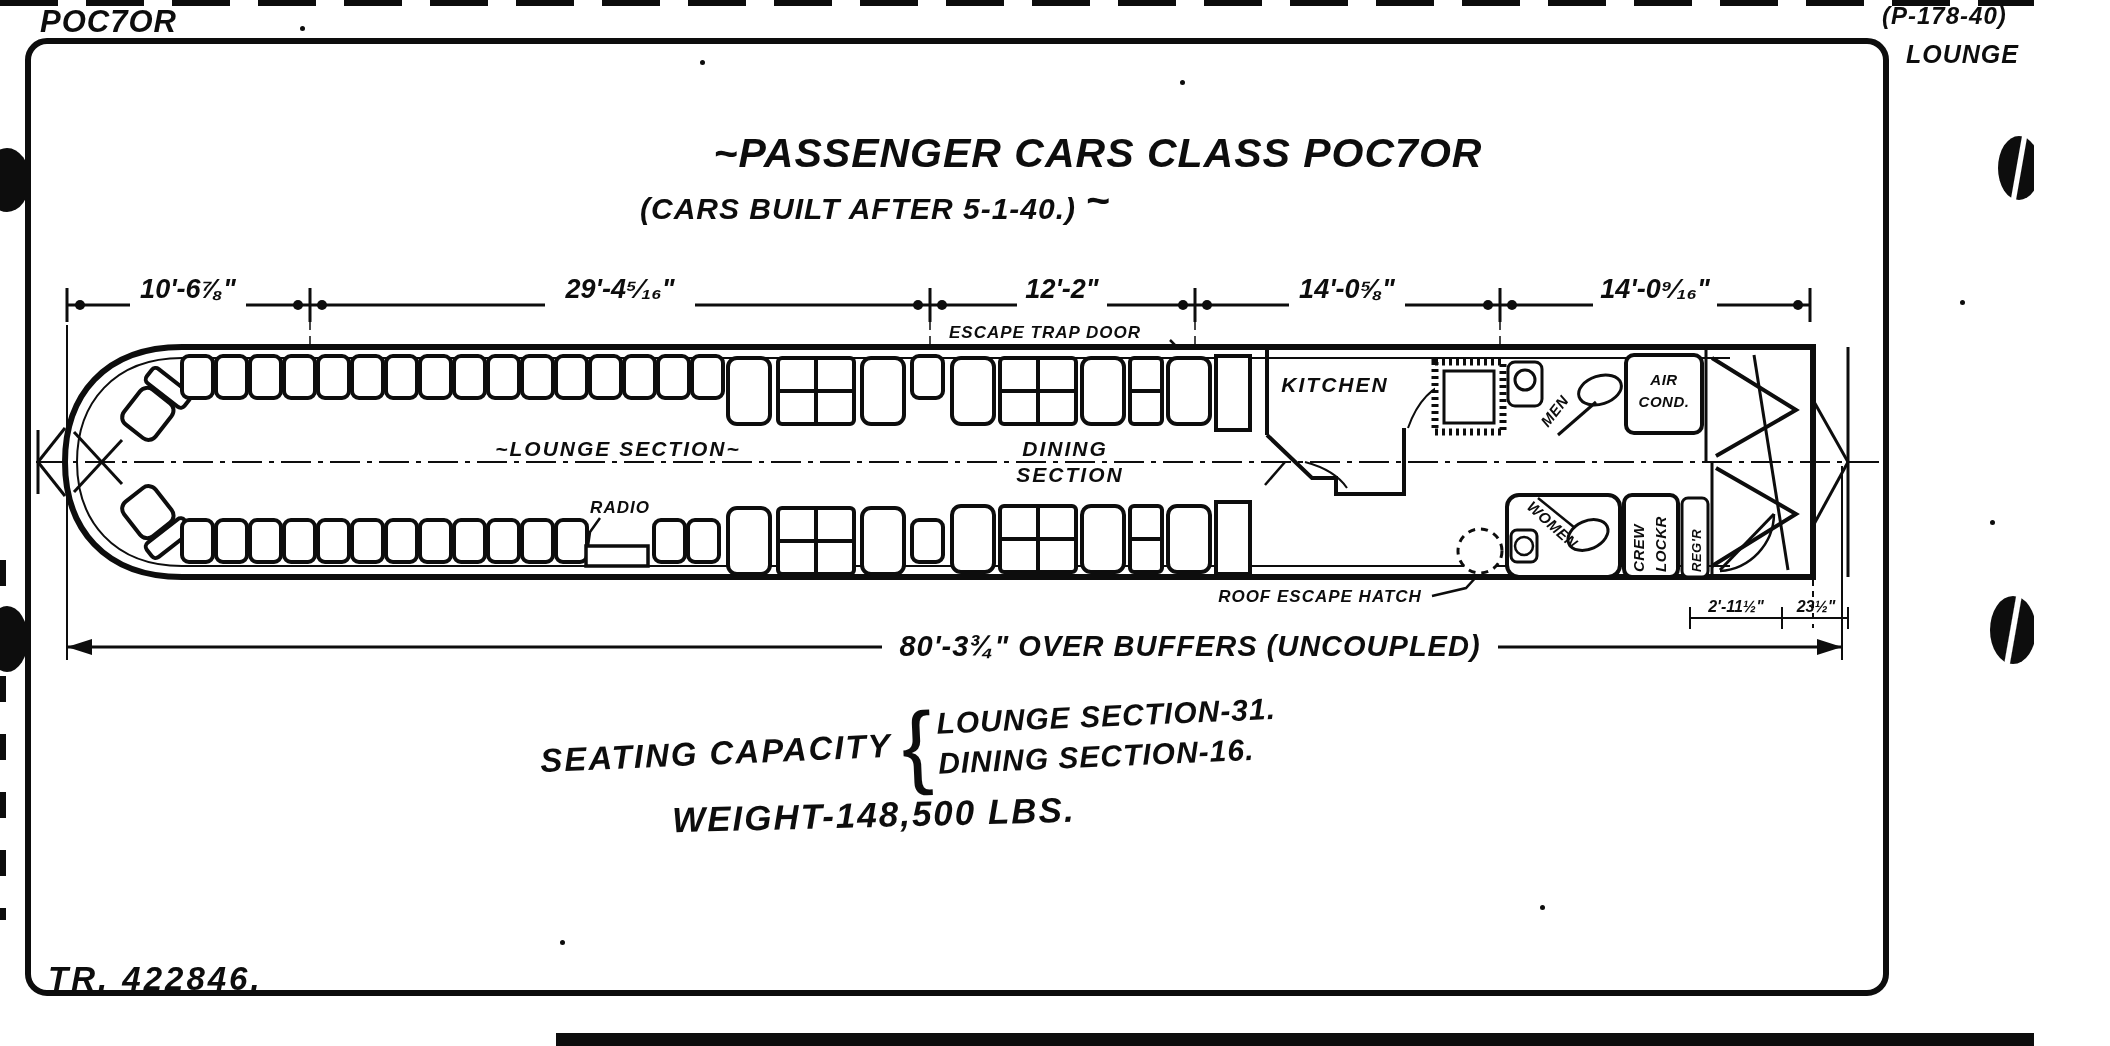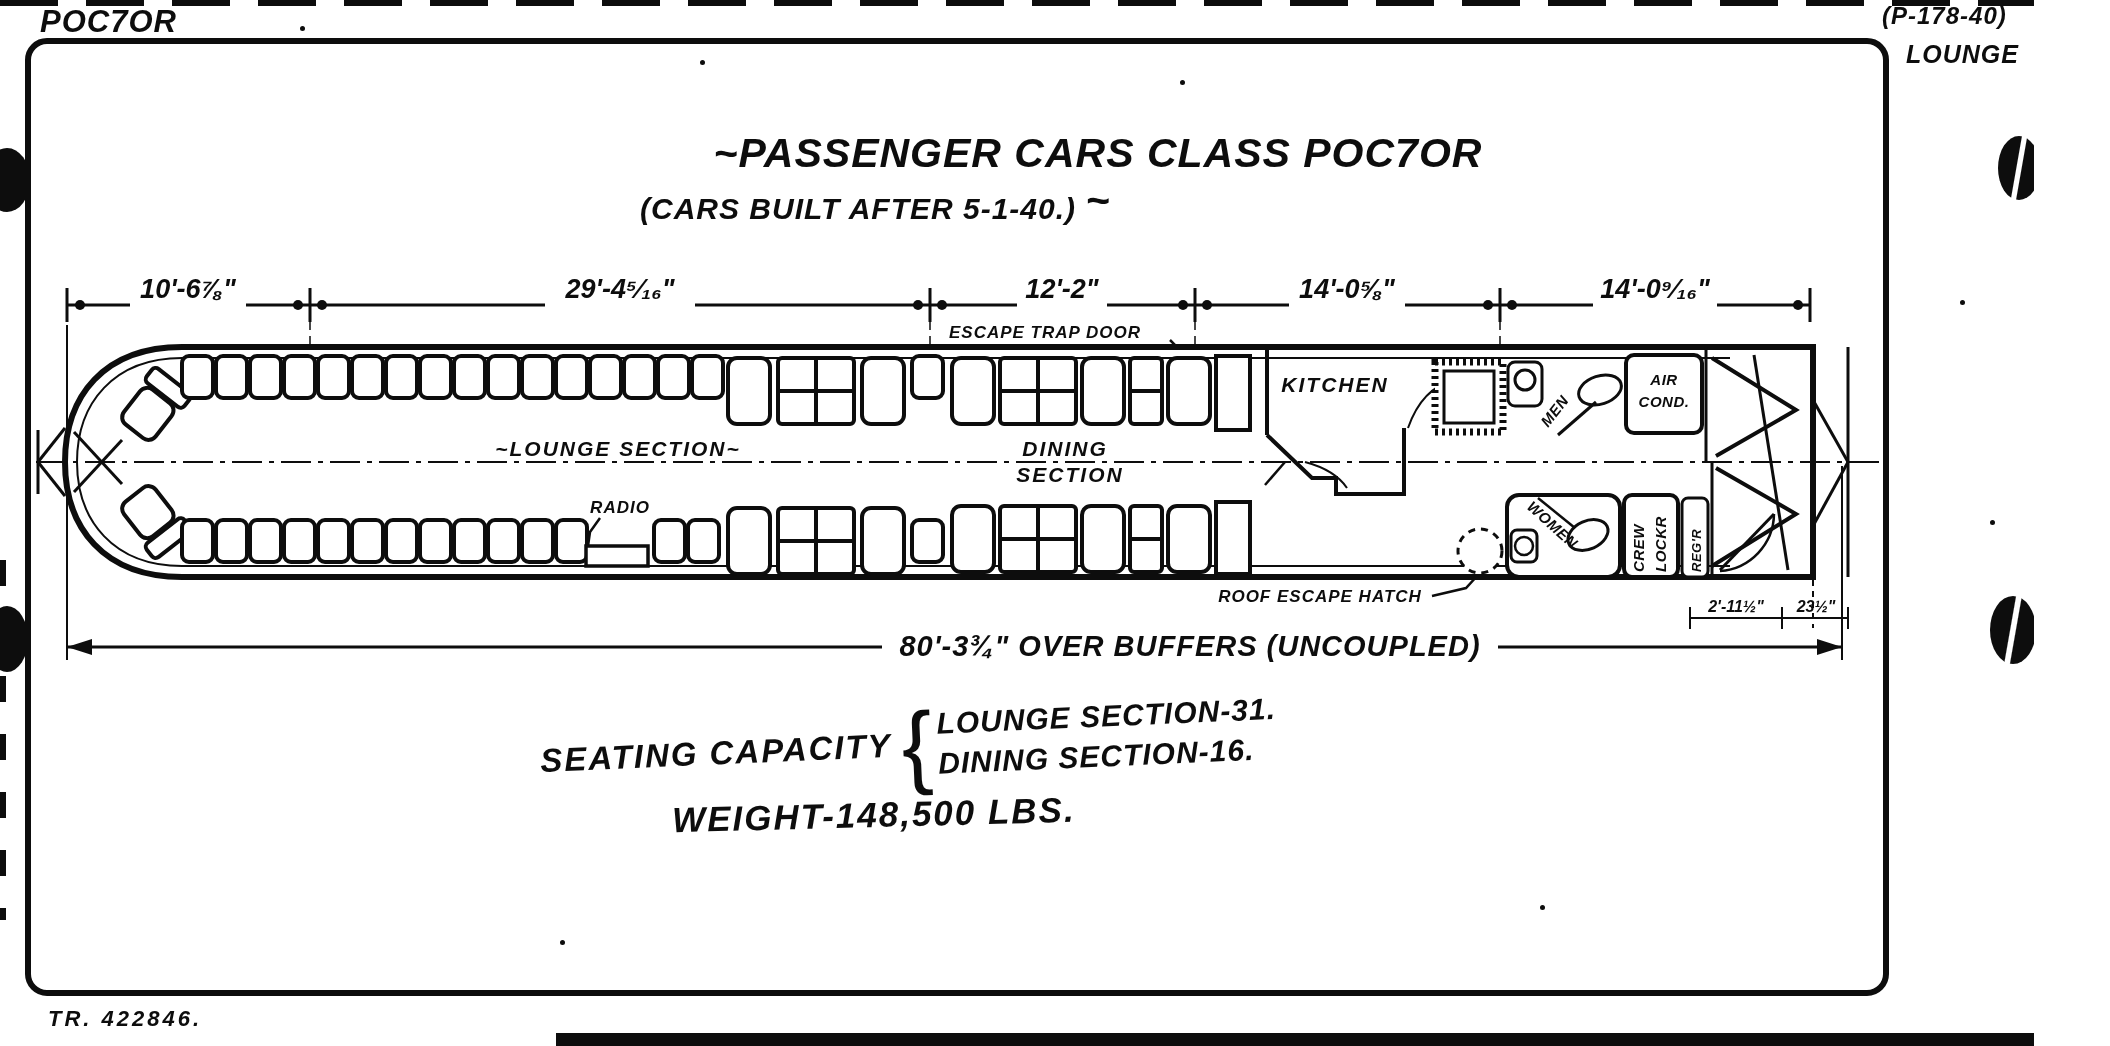--- a/index.html
+++ b/index.html
@@ -17,21 +17,21 @@
   .bottom-bar{left:556px;bottom:0;height:13px;right:0;background:#0d0d0d;}
   .punch{background:#0d0d0d;border-radius:50%;}
   .blob{border-radius:50%;background:linear-gradient(100deg,#0d0d0d 44%,#ffffff 46% 54%,#0d0d0d 56%);}
   .speck{width:5px;height:5px;background:#0d0d0d;border-radius:50%;}
   
   .frame{left:25px;top:38px;width:1852px;height:946px;border:6px solid #0d0d0d;border-radius:22px;}
   
   .corner-class{left:40px;top:4px;font-size:31px;}
   .dwg-no{left:1882px;top:2px;font-size:24px;white-space:nowrap;}
   .revised{left:1906px;top:40px;font-size:25px;}
-  .tr-no{left:48px;top:1006px;font-size:22px;letter-spacing:3px;}
+  .tr-no{left:48px;top:960px;font-size:33px;letter-spacing:3px;}
   .title-main{left:680px;top:130px;width:780px;text-align:center;font-size:41px;letter-spacing:1px;margin-left:28px;}
   .title-sub{left:640px;top:192px;width:600px;text-align:left;font-size:30px;}
   
   .seating{left:540px;top:700px;display:flex;align-items:center;transform:rotate(-2.5deg);}
   .seating .lbl{font-size:33px;letter-spacing:2px;}
   .seating .brace{font-size:92px;font-weight:normal;font-style:normal;line-height:90px;margin:0 4px 0 10px;}
   .seating .col{display:flex;flex-direction:column;gap:6px;font-size:30px;letter-spacing:1px;}
   .weight{left:672px;top:795px;font-size:35px;letter-spacing:2px;transform:rotate(-1.5deg);}
   
   svg{position:absolute;left:30px;top:270px;}

